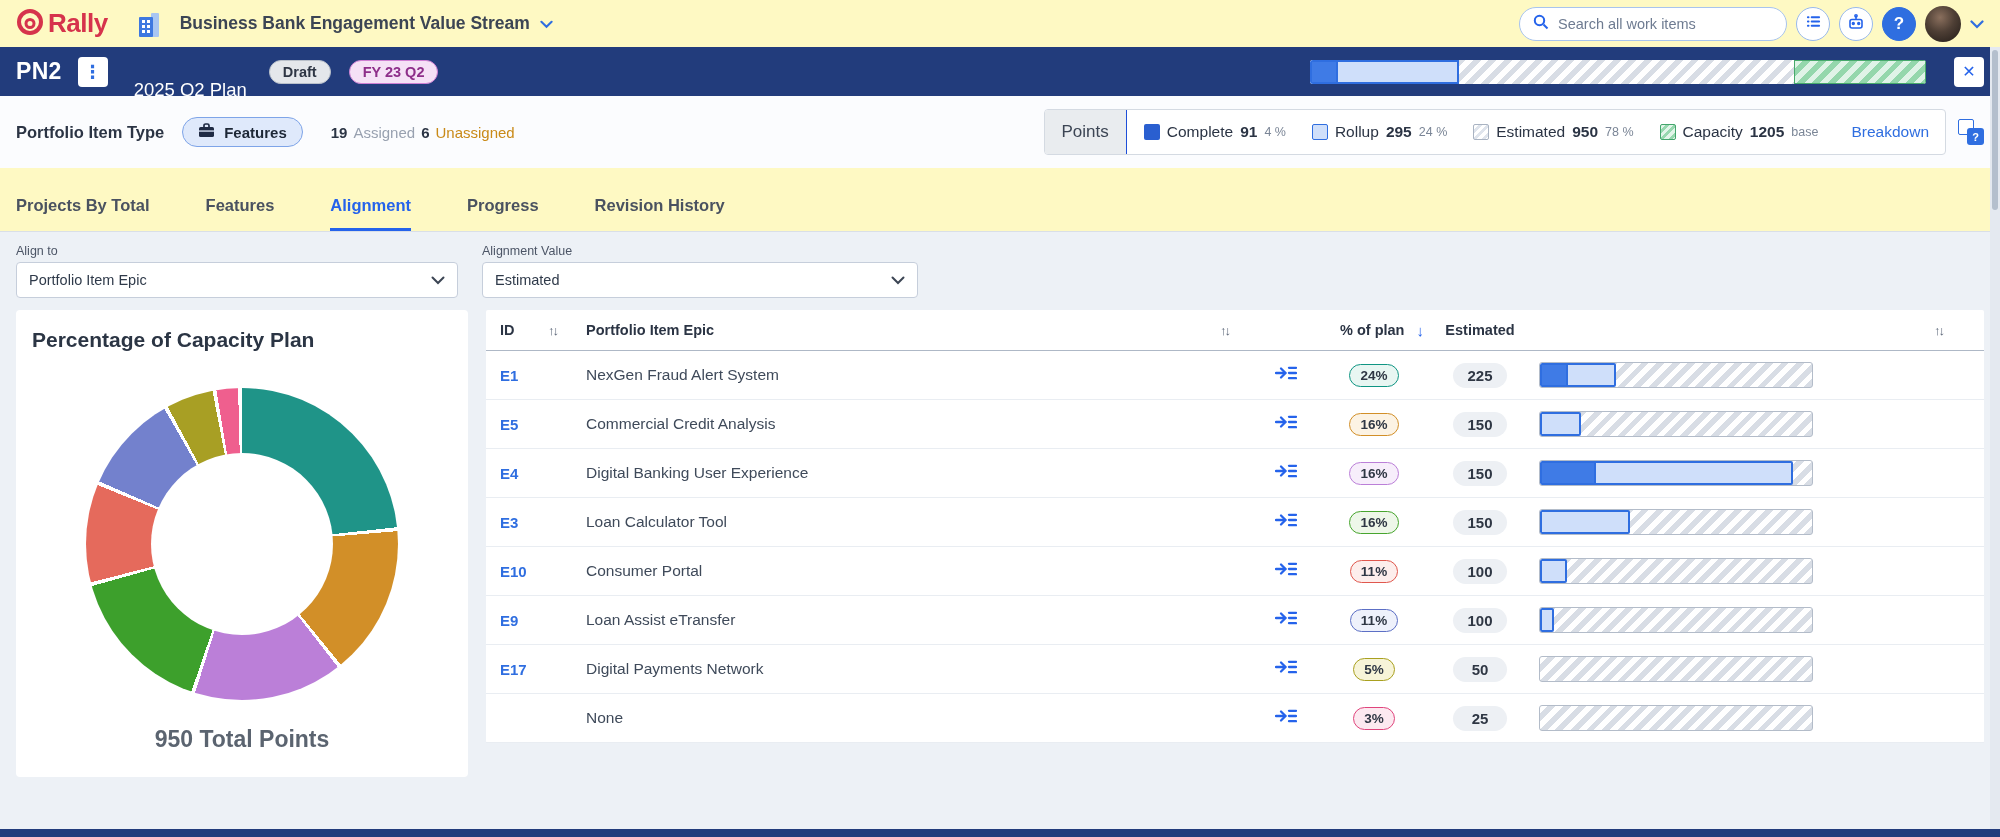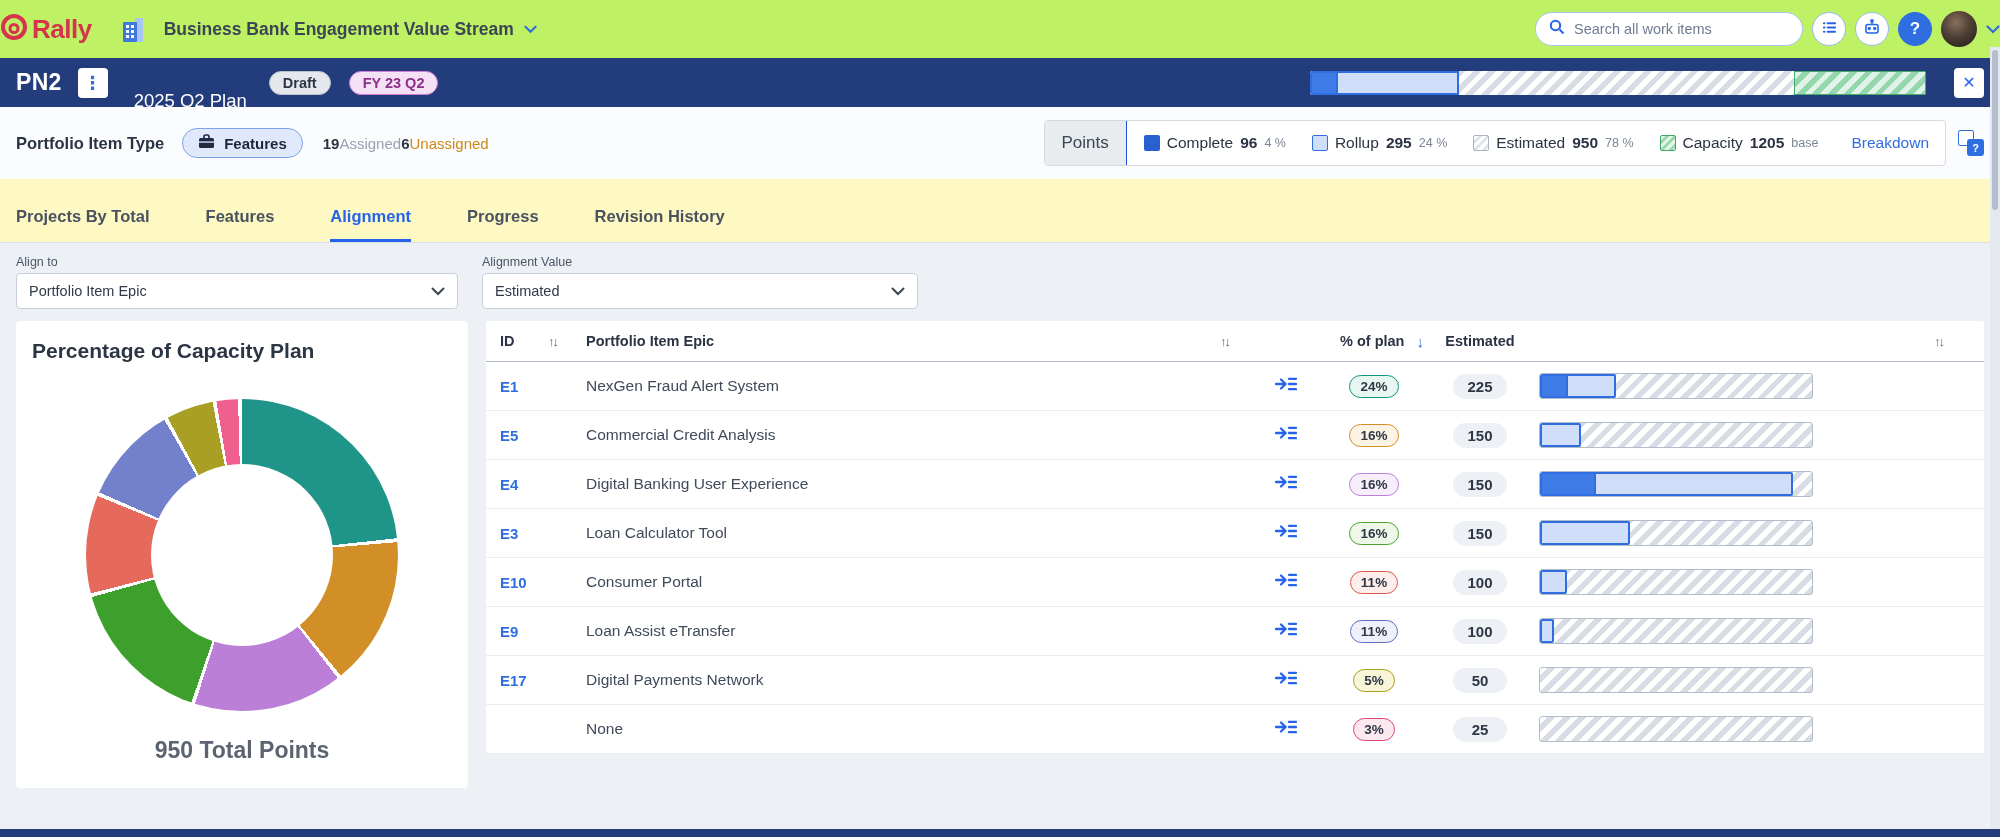--- a/index.html
+++ b/index.html
@@ -1,20 +1,20 @@
 <!DOCTYPE html>
 <html><head>
 <meta charset="utf-8">
 <style>
   * { margin:0; padding:0; box-sizing:border-box; }
   html,body { width:2000px; height:837px; overflow:hidden; }
   body { font-family:"Liberation Sans","DejaVu Sans",sans-serif; background:#edf1f6; position:relative; color:#2b3444; }
 
   
-  .topnav { height:58px; background:#bef264; display:flex; align-items:center; padding:0 0; }
+  .topnav { height:47px; background:#fef9c3; display:flex; align-items:center; padding:0 16px; }
   .logo { display:flex; align-items:center; gap:4px; }
   .logo-text { color:#d6334c; font-size:26px; font-weight:800; letter-spacing:-0.5px; }
   .building { margin-left:26px; display:flex; align-items:center; }
   .workspace { margin-left:16px; display:flex; align-items:center; gap:10px; cursor:pointer; }
   .workspace-label { font-size:17.5px; font-weight:600; color:#3c4554; }
   .main-nav { margin-left:215px; display:flex; align-items:center; gap:6px; }
   .nav-item { padding:9px 15px; font-size:16px; font-weight:600; color:#555f6d; border-radius:4px; cursor:pointer; }
   .nav-item.active { color:#2f6ee0; background:#eef3fd; font-weight:700; }
   .topnav-right { margin-left:auto; display:flex; align-items:center; gap:9px; }
   .search-box { width:268px; height:34px; border:1.5px solid #a8c4ee; border-radius:17px; display:flex; align-items:center; padding:0 13px; gap:9px; background:#fff; }
@@ -37,21 +37,21 @@
   .pp-rollup { position:absolute; left:0; top:0; bottom:0; background:#cfdffa; border:2px solid #2f6ee0; }
   .pp-complete { position:absolute; left:0; top:0; bottom:0; background:#3f7be6; border-right:2px solid #2f6ee0; }
   .pp-capacity { position:absolute; right:0; top:0; bottom:0; border:1.5px solid #47a96b;
      background:repeating-linear-gradient(135deg,#dff3e7 0 5.5px,#94d7ac 5.5px 11px); }
   .close-btn { width:30px; height:30px; background:#fff; border-radius:4px; display:flex; align-items:center; justify-content:center; color:#2563eb; font-size:16px; font-weight:700; cursor:pointer; }
 
   
   .summary-bar { height:72px; background:#fbfcfe; display:flex; align-items:center; padding:0 16px; }
   .type-label { font-size:16.5px; font-weight:700; color:#2b3444; }
   .features-pill { margin-left:18px; display:flex; align-items:center; gap:9px; background:#dfe9fb; border:1.5px solid #7ea4e8; border-radius:15px; padding:5px 15px; font-size:15px; font-weight:700; color:#1d2736; cursor:pointer; }
-  .counts { margin-left:20px; font-size:15px; display:flex; gap:0; align-items:baseline; }
+  .counts { margin-left:28px; font-size:15px; display:flex; gap:6px; align-items:baseline; }
   .cnt-num { font-weight:700; color:#2b3444; }
   .cnt-gray { color:#98a1b0; }
   .cnt-amber { color:#c98a18; }
   .legend-wrap { margin-left:auto; display:flex; align-items:center; }
   .legend-box { display:flex; align-items:stretch; border:1px solid #d4dae2; background:#fff; border-radius:4px; height:46px; overflow:hidden; }
   .points-tab { display:flex; align-items:center; padding:0 17px; background:#e9ecef; border-right:1px solid #1d4ed8; font-size:17px; color:#3c4554; cursor:pointer; }
   .legend-items { display:flex; align-items:center; padding:0 4px; }
   .legend-item { display:flex; align-items:center; gap:7px; padding:0 13px; font-size:15.5px; color:#2b3444; }
   .swatch { width:16px; height:16px; border-radius:2px; flex:none; }
   .sw-complete { background:#2a5fd0; }
@@ -228,21 +228,21 @@
     <span class="cnt-num">6</span>
     <span class="cnt-amber">Unassigned</span>
   </div>
   <div class="legend-wrap">
     <div class="legend-box">
       <div class="points-tab">Points</div>
       <div class="legend-items">
           <div class="legend-item">
             <span class="swatch sw-complete"></span>
             <span>Complete</span>
-            <span class="lg-val">96</span>
+            <span class="lg-val">91</span>
             <span class="lg-suffix">4 %</span>
           </div>
           <div class="legend-item">
             <span class="swatch sw-rollup"></span>
             <span>Rollup</span>
             <span class="lg-val">295</span>
             <span class="lg-suffix">24 %</span>
           </div>
           <div class="legend-item">
             <span class="swatch sw-estimated"></span>

